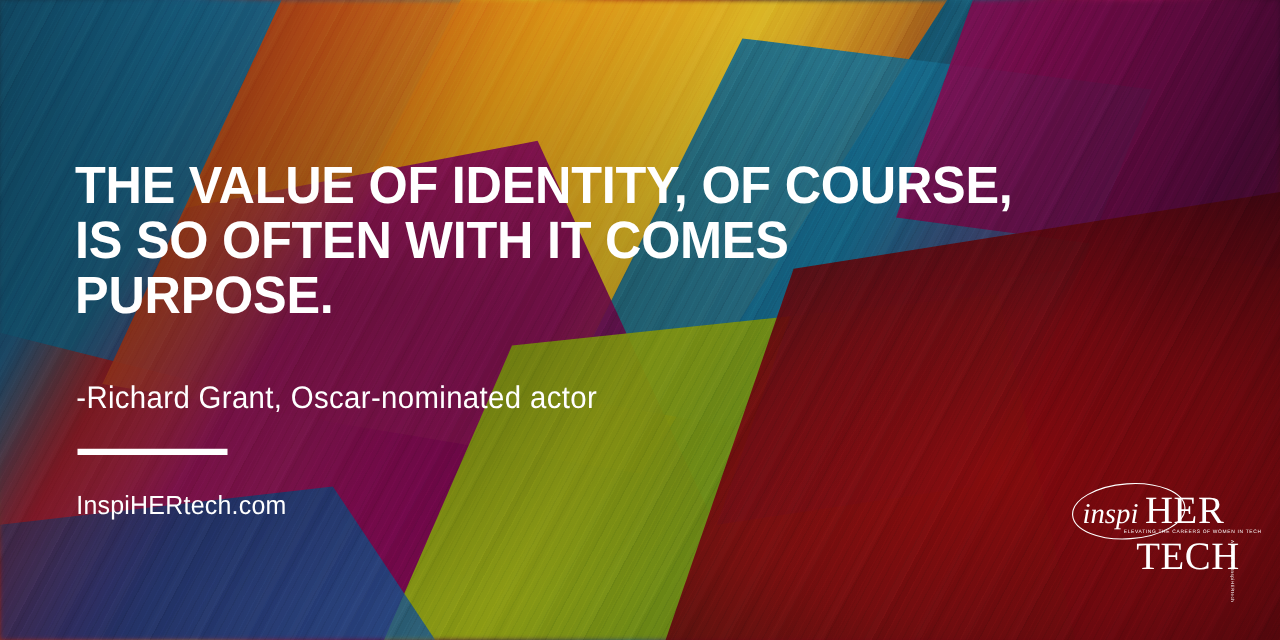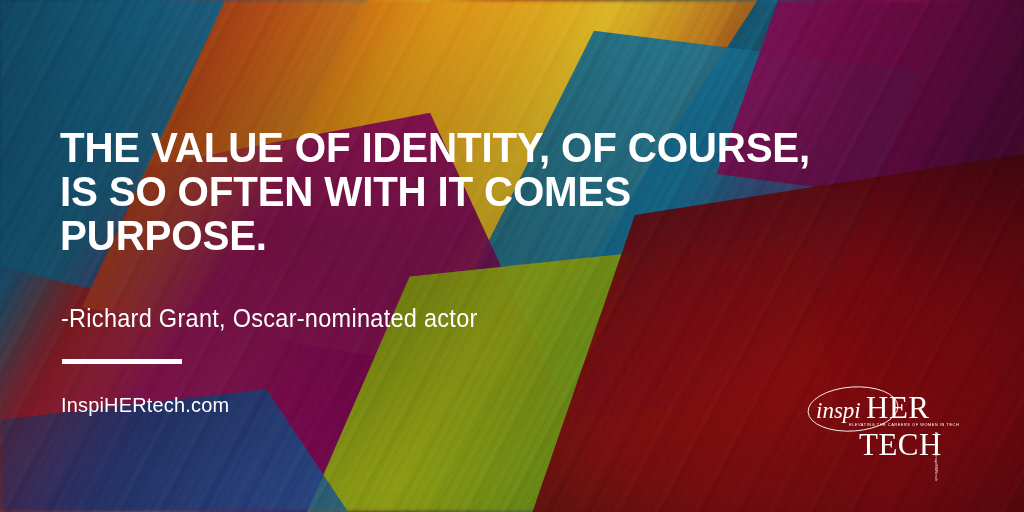--- a/index.html
+++ b/index.html
@@ -280,21 +280,21 @@
     font-size: 21px;
     line-height: 26px;
     letter-spacing: 0.2px;
     transform: scaleX(0.95);
     transform-origin: left top;
   }
 
   
   .logo {
     position: absolute;
-    left: 802px;
+    left: 852px;
     top: 376px;
     width: 150px;
     height: 86px;
     color: #3b82f6;
   }
   .logo svg {
     display: block;
     width: 150px;
     height: 86px;
     overflow: visible;

